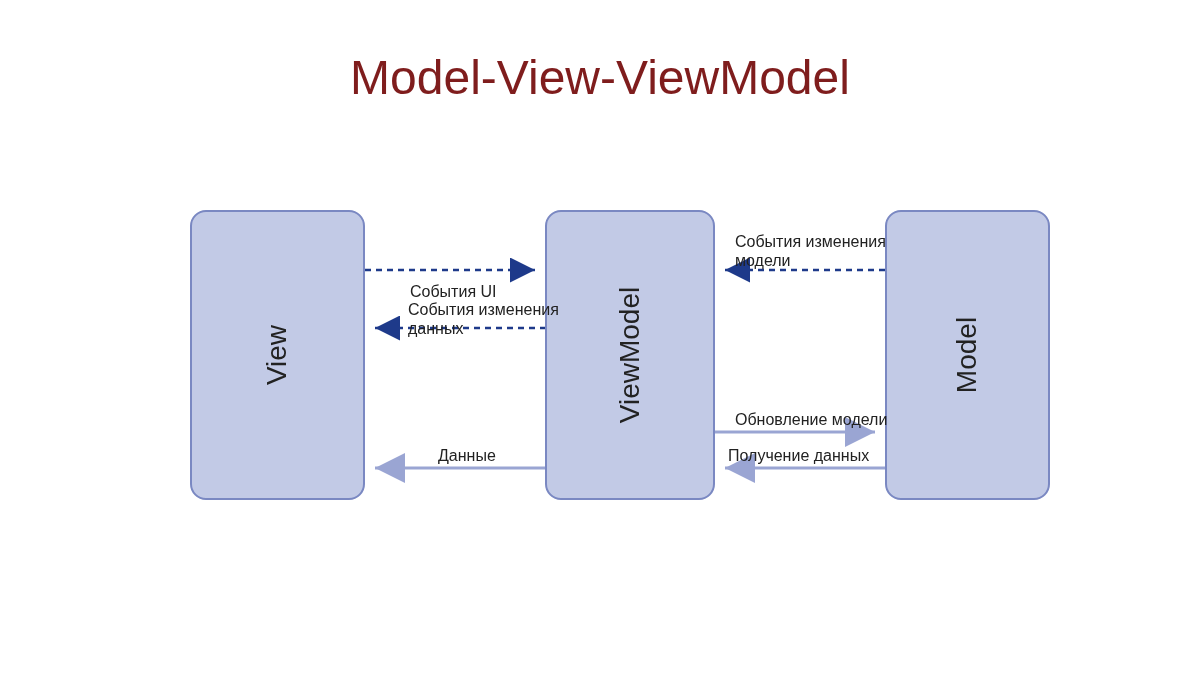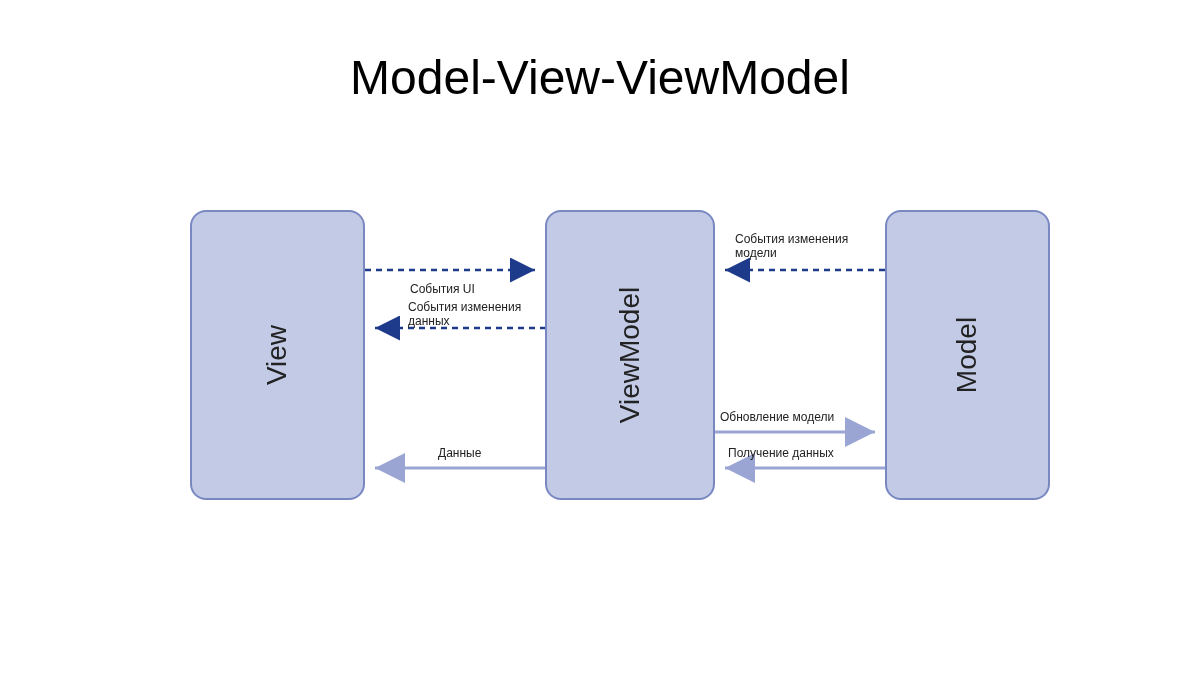--- a/index.html
+++ b/index.html
@@ -12,21 +12,21 @@
       overflow: hidden;
     }
     .title {
       position: absolute;
       top: 50px;
       left: 0;
       width: 100%;
       text-align: center;
       font-size: 48px;
       font-weight: 300;
-      color: #000000;
+      color: #7f1d1d;
     }
     .diagram {
       position: absolute;
       top: 200px;
       left: 0;
       width: 100%;
       height: 350px;
     }
     .box {
       position: absolute;
@@ -39,21 +39,21 @@
     }
     .box-label {
       transform: rotate(-90deg);
       font-size: 28px;
       font-weight: 400;
       color: #222;
       white-space: nowrap;
     }
     .arrow-label {
       position: absolute;
-      font-size: 12px;
+      font-size: 16px;
       color: #222;
       line-height: 1.2;
       white-space: nowrap;
     }
     svg.connector {
       position: absolute;
       overflow: visible;
     }
   </style>
 </head>
@@ -118,21 +118,21 @@
 модели</div>
 
   <svg class="connector" style="left:715px; top:222px; width:170px; height:20px;">
     <defs>
       <marker id="ah-solid-r1" markerWidth="12" markerHeight="12" refX="10" refY="5" orient="auto">
         <path d="M0,0 L10,5 L0,10 Z" fill="#9aa5d3"></path>
       </marker>
     </defs>
     <line x1="0" y1="10" x2="160" y2="10" stroke="#9aa5d3" stroke-width="3" marker-end="url(#ah-solid-r1)"></line>
   </svg>
-  <div class="arrow-label" style="left:720px; top:210px;text-align:right;">Обновление модели</div>
+  <div class="arrow-label" style="left:735px; top:210px;text-align:right;">Обновление модели</div>
 
   <svg class="connector" style="left:715px; top:258px; width:170px; height:20px;">
     <defs>
       <marker id="ah-solid-l2" markerWidth="12" markerHeight="12" refX="2" refY="5" orient="auto">
         <path d="M12,0 L2,5 L12,10 Z" fill="#9aa5d3"></path>
       </marker>
     </defs>
     <line x1="10" y1="10" x2="170" y2="10" stroke="#9aa5d3" stroke-width="3" marker-start="url(#ah-solid-l2)"></line>
   </svg>
   <div class="arrow-label" style="left:728px; top:246px;text-align:center;">Получение данных</div>

